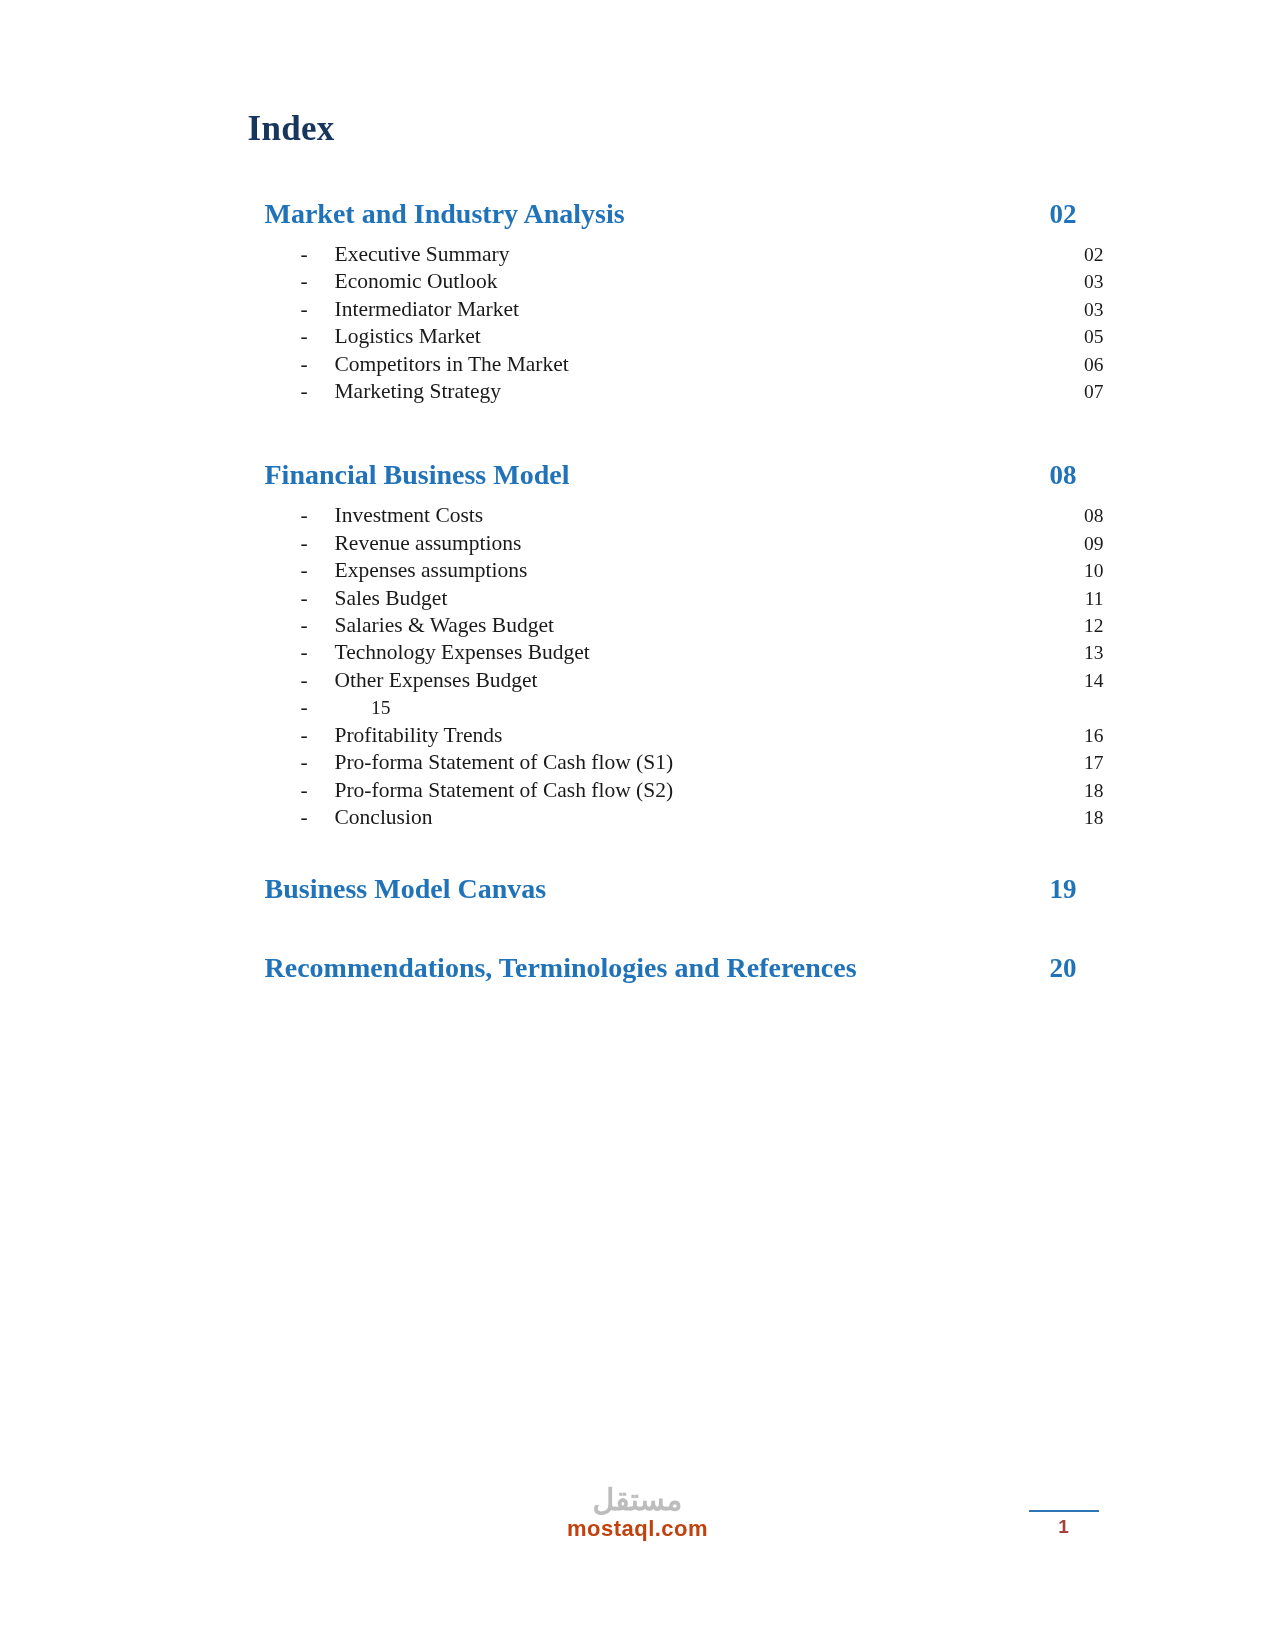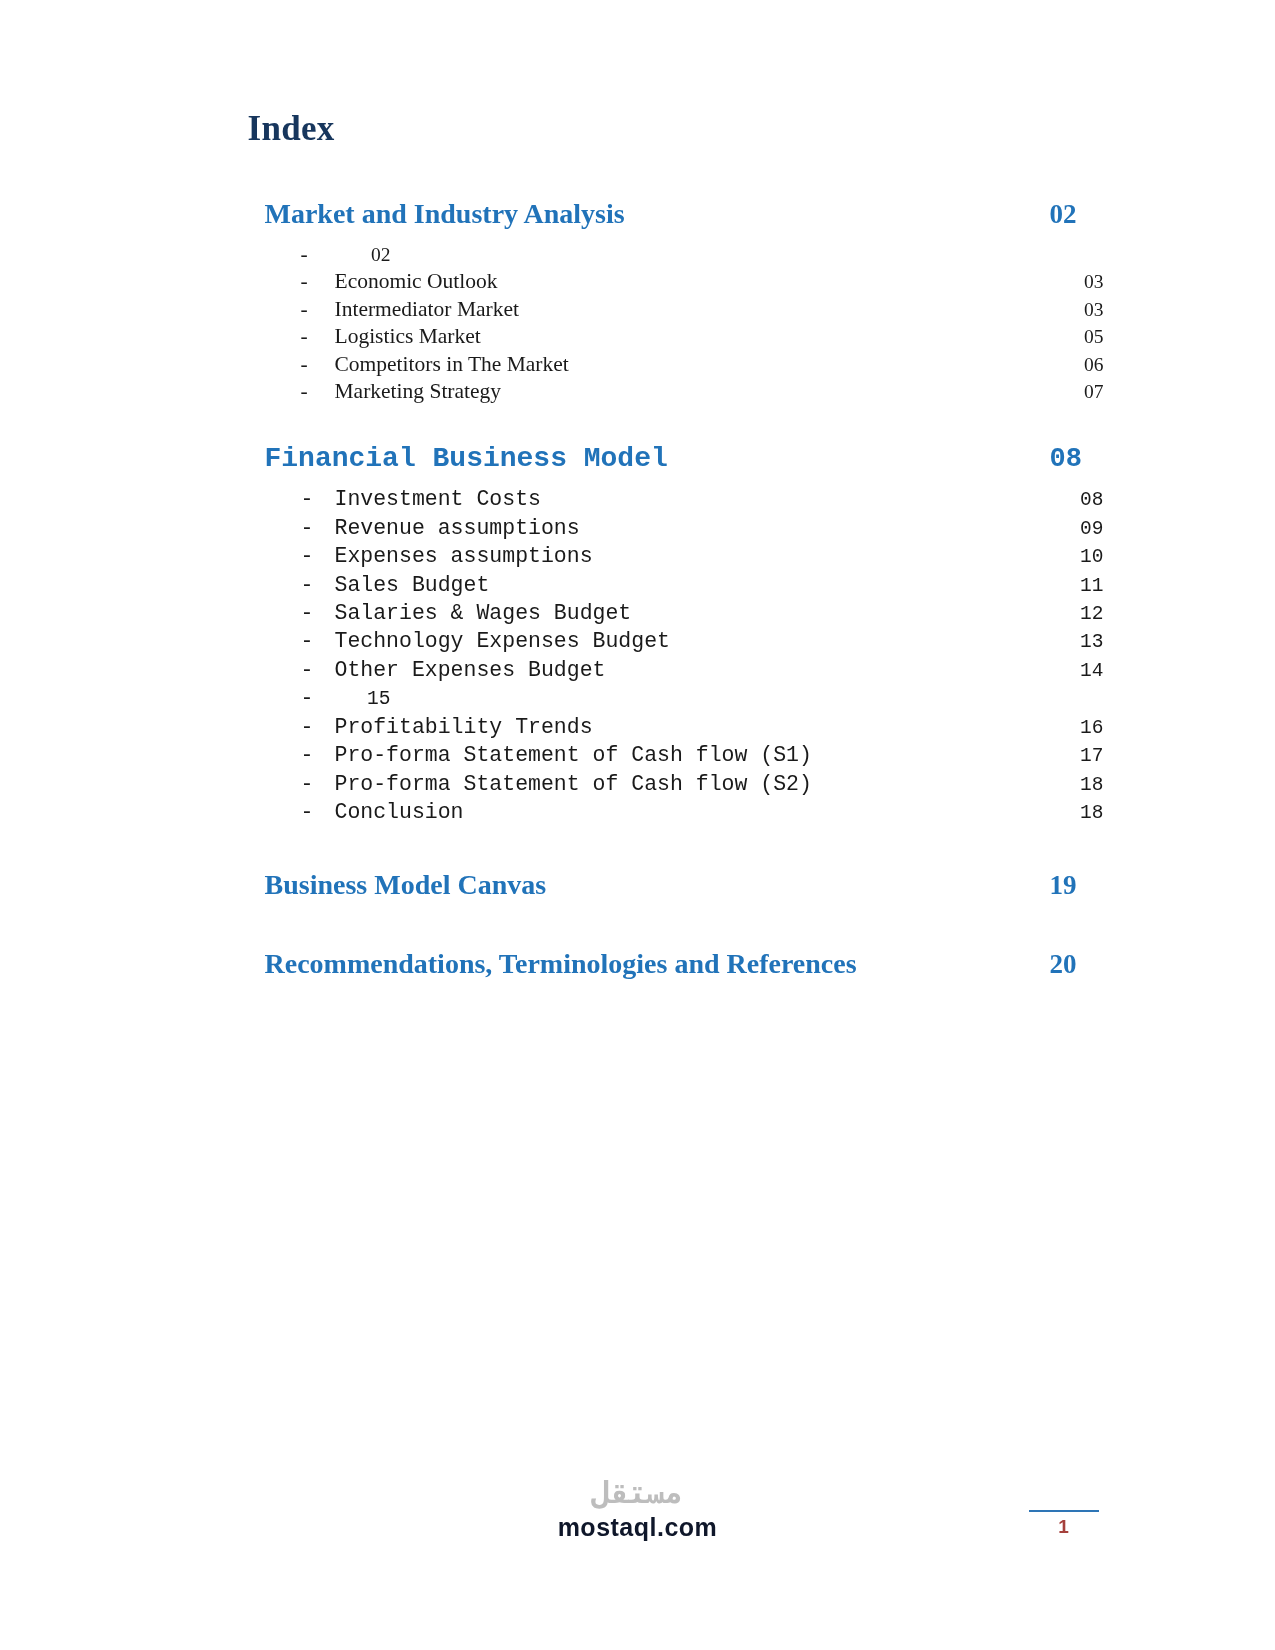--- a/index.html
+++ b/index.html
@@ -22,21 +22,21 @@
   h1.doc-title {
     margin: 0;
     font-size: 35px;
     line-height: 1.2;
     font-weight: 700;
     color: #17365D;
     letter-spacing: 0.3px;
   }
   .sec { margin: 0; }
   .sec-0 { margin-top: 46px; }
-  .sec-1 { margin-top: 36px; font-family: Liberation Mono, monospace; }
+  .sec-1 { margin-top: 52px; }
   .sec-2 { margin-top: 40px; }
   .sec-3 { margin-top: 44px; }
   .sec-head { display: flex; align-items: baseline; gap: 12px; }
   .sec-title {
     font-size: 28px;
     line-height: 1.25;
     font-weight: 700;
     color: #2173B9;
     padding-left: 17px;
   }
@@ -59,31 +59,31 @@
   .dash { display: inline-block; flex: none; width: 34px; margin-left: 53px; }
   .lbl { flex: 1; }
   .pg { flex: none; width: 56px; text-align: right; font-size: 19.5px; }
   .watermark {
     position: absolute;
     left: 0; right: 0;
     bottom: 108px;
     text-align: center;
   }
   .wm-ar {
-    font-family: Liberation Mono, monospace;
+    font-family: Liberation Sans, sans-serif;
     font-size: 30px;
     font-weight: 700;
     color: #bdbdbd;
     line-height: 1.1;
   }
   .wm-domain {
     font-family: "Liberation Sans", sans-serif;
-    font-size: 25px;
-    font-weight: 700;
-    color: #0f172a;
+    font-size: 22px;
+    font-weight: 700;
+    color: #c2410c;
     letter-spacing: 0.5px;
     line-height: 1.2;
   }
   .page-num-block {
     position: absolute;
     right: 72px;
     bottom: 112px;
     width: 70px;
     border-top: 2px solid #2E75B6;
     padding-top: 4px;
@@ -103,20 +103,21 @@
     <h1 class="doc-title">Index</h1>
 
     <section class="sec sec-0">
       <div class="sec-head">
         <span class="sec-title">Market and Industry Analysis</span>
         <span class="sec-page">02</span>
       </div>
       <ul class="items">
         <li>
           <span class="dash">-</span>
+          <span class="lbl">Executive Summary</span>
           <span class="pg">02</span>
         </li>
         <li>
           <span class="dash">-</span>
           <span class="lbl">Economic Outlook</span>
           <span class="pg">03</span>
         </li>
         <li>
           <span class="dash">-</span>
           <span class="lbl">Intermediator Market</span>

